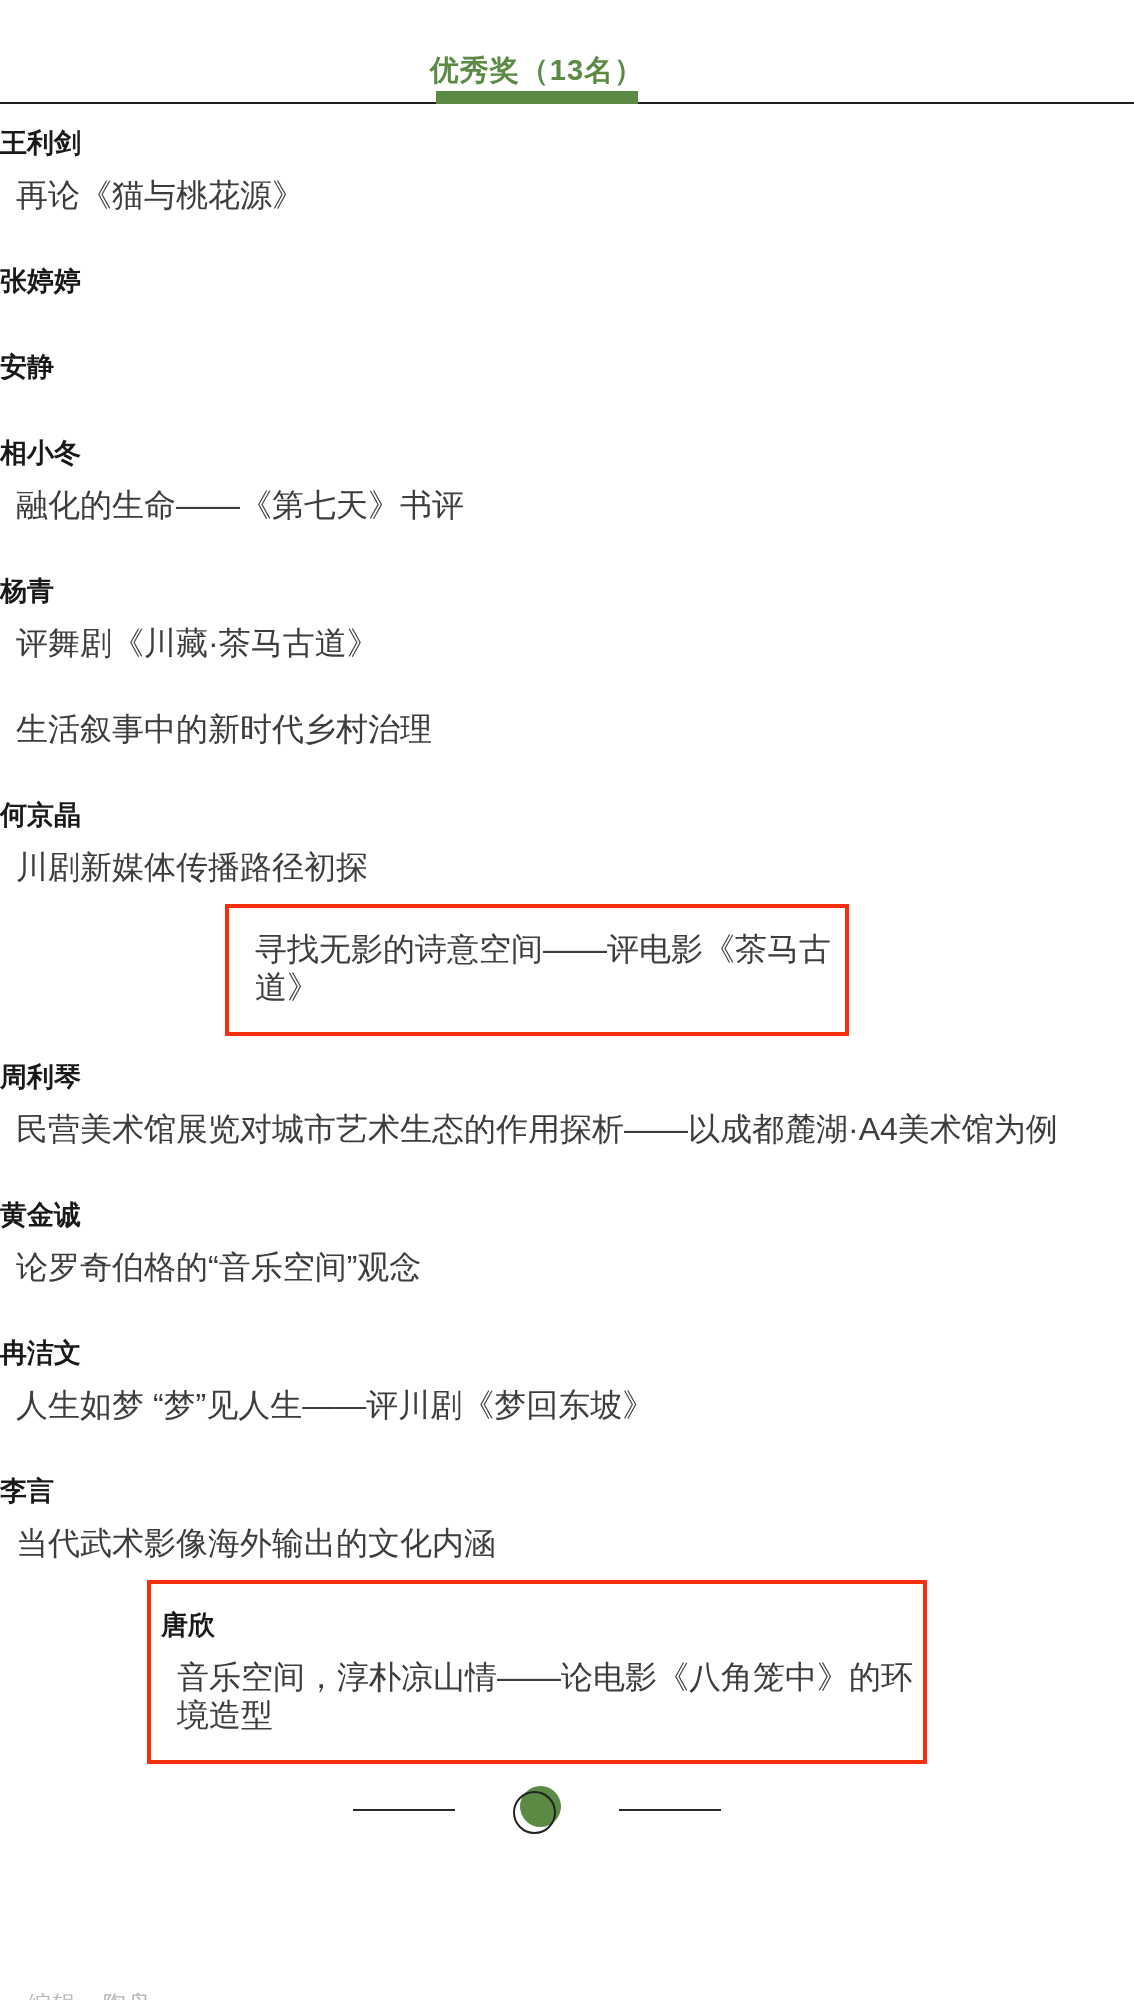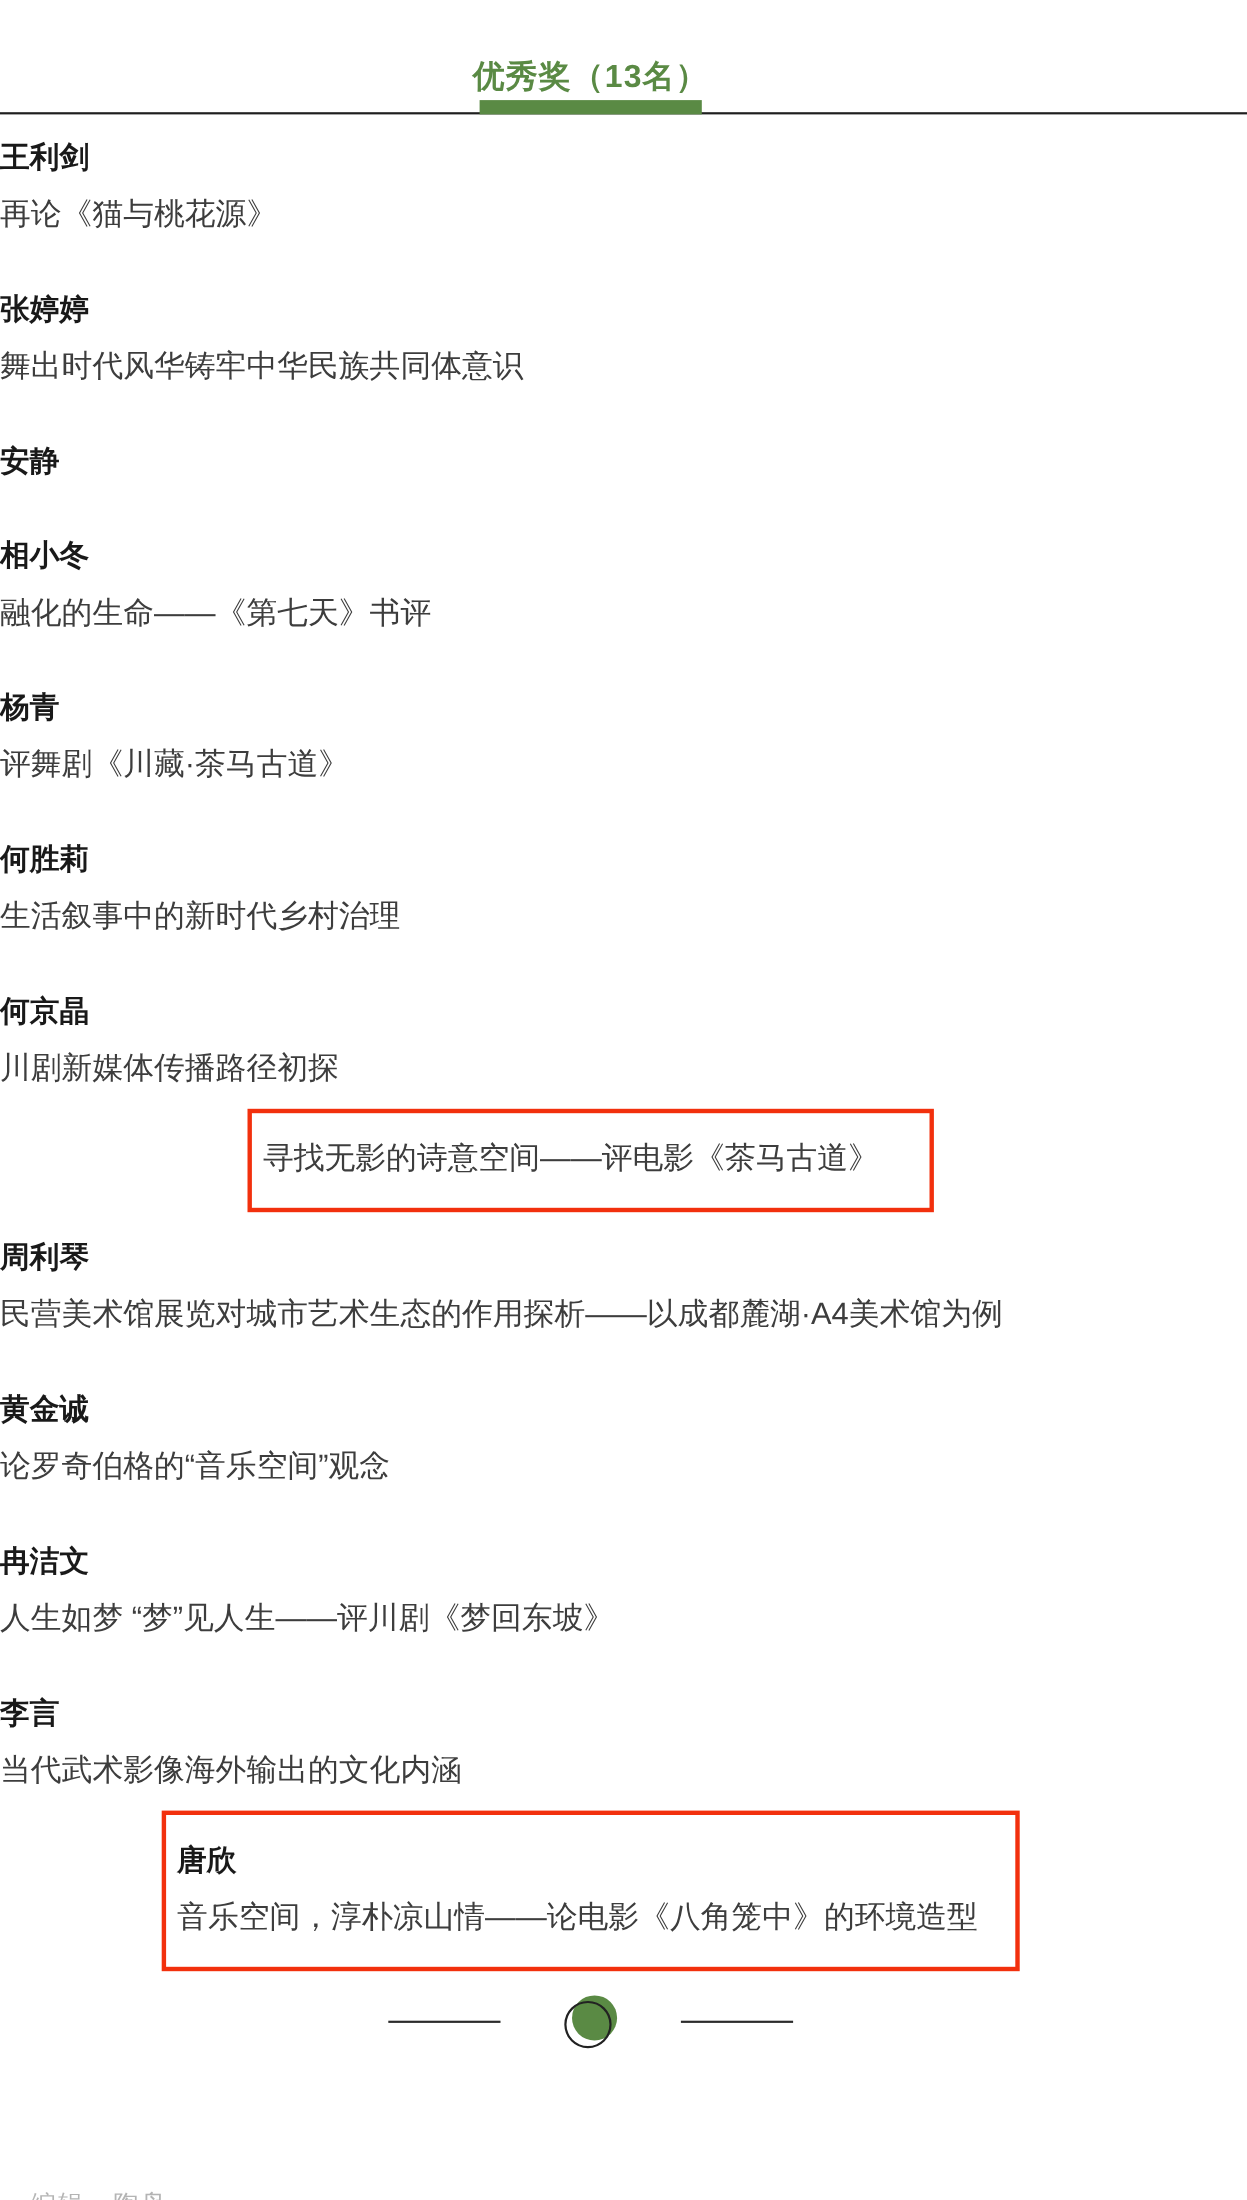--- a/index.html
+++ b/index.html
@@ -51,24 +51,25 @@
     margin-bottom:48px;
   }
   .entry .name{
     font-size:27px;
     font-weight:700;
     color:#191919;
     line-height:38px;
     margin-bottom:14px;
   }
   .entry .work{
-    font-size:28px;
+    font-size:32px;
     font-weight:400;
     color:#3d3d3d;
     line-height:38px;
+    padding-left:16px;
   }
   .hl{
     border:4px solid var(--red);
     margin-top:-30px;
     margin-left:auto;
     margin-right:auto;
     margin-bottom:22px;
     padding:22px 10px 26px;
     box-sizing:border-box;
   }
@@ -119,39 +120,37 @@
 
     <main class="entries">
 
       <section class="entry">
         <div class="name">王利剑</div>
         <div class="work">再论《猫与桃花源》</div>
       </section>
 
       <section class="entry">
         <div class="name">张婷婷</div>
-        <div class="work">舞出时代风华铸牢中华民族共同体意识</div>
       </section>
 
       <section class="entry">
         <div class="name">安静</div>
       </section>
 
       <section class="entry">
         <div class="name">相小冬</div>
         <div class="work">融化的生命——《第七天》书评</div>
       </section>
 
       <section class="entry">
         <div class="name">杨青</div>
         <div class="work">评舞剧《川藏·茶马古道》</div>
       </section>
 
       <section class="entry">
-        <div class="name">何胜莉</div>
         <div class="work">生活叙事中的新时代乡村治理</div>
       </section>
 
       <section class="entry">
         <div class="name">何京晶</div>
         <div class="work">川剧新媒体传播路径初探</div>
       </section>
 
       <section class="entry hl hl-narrow">
         <div class="work">寻找无影的诗意空间——评电影《茶马古道》</div>

